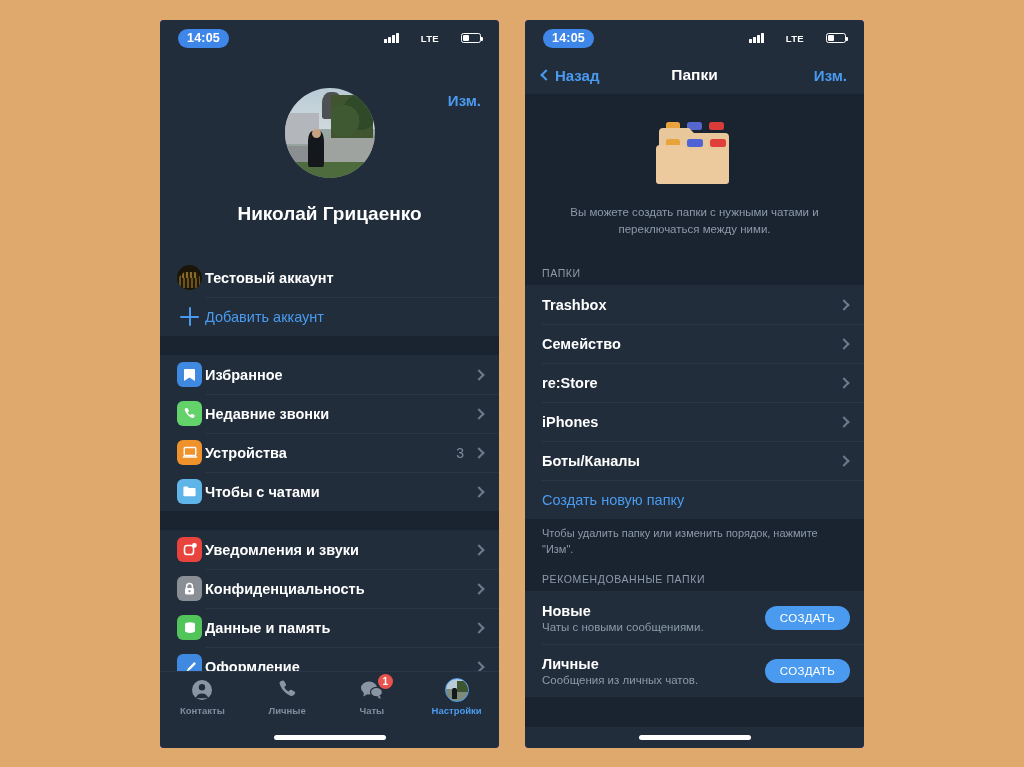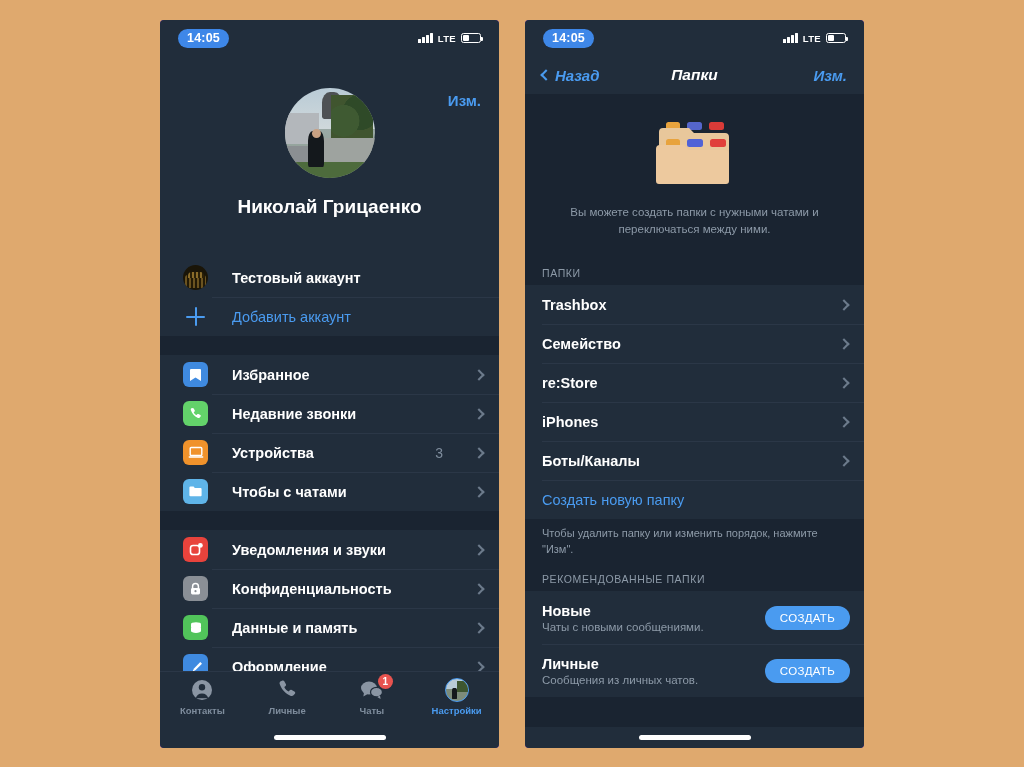--- a/index.html
+++ b/index.html
@@ -37,21 +37,21 @@
   }
   .clock-pill {
     background:#3e87e8;
     color:#fff;
     font-size:12.5px;
     font-weight:bold;
     border-radius:10px;
     padding:2px 9px 3px;
     letter-spacing:.2px;
   }
-  .status-right { display:flex; align-items:center; gap:5px; }
+  .status-right { display:flex; align-items:center; gap:22px; }
   .signal { display:flex; align-items:flex-end; gap:1.5px; height:10px; }
   .signal i { width:2.5px; background:#fff; display:block; border-radius:.5px; }
   .signal i:nth-child(1){height:4px;} .signal i:nth-child(2){height:6px;}
   .signal i:nth-child(3){height:8px;} .signal i:nth-child(4){height:10px;}
   .lte { color:#fff; font-size:9.5px; font-weight:bold; letter-spacing:.3px; }
   .battery {
     width:20px; height:10px; border:1.2px solid #fff; border-radius:2.5px;
     position:relative; padding:1.2px;
   }
   .battery::after {
@@ -77,33 +77,32 @@
   .avatar-big .sky   { position:absolute; inset:0; background:linear-gradient(#b9cbd6 0%, #cfd8db 45%, #9aa9a5 46%, #8d9a8e 100%); }
   .avatar-big .bldg  { position:absolute; left:0; top:28%; width:38%; height:34%; background:#b3b7bb; }
   .avatar-big .trees { position:absolute; right:2%; top:8%; width:46%; height:48%; background:radial-gradient(circle at 30% 60%, #3f5a32 0 40%, transparent 41%), radial-gradient(circle at 70% 40%, #2f4a28 0 45%, transparent 46%), #40552f; }
   .avatar-big .mon   { position:absolute; left:42%; top:4%; width:22%; height:30%; background:#4e5154; border-radius:40% 40% 10% 10%; }
   .avatar-big .wall  { position:absolute; left:28%; bottom:16%; right:0; height:28%; background:#9ea39f; }
   .avatar-big .grass { position:absolute; left:0; bottom:0; width:100%; height:18%; background:#4d6b3c; }
   .avatar-big .path  { position:absolute; left:0; bottom:14%; width:32%; height:22%; background:#8b8f92; }
   .avatar-big .pers  { position:absolute; left:26%; bottom:12%; width:18%; height:40%; background:#14181c; border-radius:28% 28% 10% 10%; }
   .avatar-big .face  { position:absolute; left:30%; bottom:44%; width:10%; height:10%; background:#c8a183; border-radius:50%; }
   .profile-name {
-    position:absolute; left:0; right:0; top:140px; text-align:center;
+    position:absolute; left:0; right:0; top:147px; text-align:center;
     color:#fff; font-size:19px; font-weight:bold;
   }
 
   
   .body-scroll { flex:1 1 auto; overflow:hidden; background:#1a2431; }
   .gap { height:19px; background:#1a2431; }
   .group { background:#212d3b; }
   .row {
-    display:flex; align-items:center; gap:24px;
+    display:flex; align-items:center; gap:3px;
     height:39px; padding:0 16px 0 17px;
     position:relative;
-    margin-left:6px;
   }
   .row + .row::before {
     content:""; position:absolute; left:46px; right:0; top:0; height:1px; background:#2b3747;
   }
   .row-label { color:#fff; font-size:14.5px; font-weight:bold; flex:1 1 auto; white-space:nowrap; }
   .row-label.accent { color:#4a9bf0; font-weight:normal; }
   .row-value { color:#7e8c9c; font-size:14px; margin-right:6px; }
   .chev {
     width:8px; height:8px; border-right:2px solid #6d7b8c; border-bottom:2px solid #6d7b8c;
     transform:rotate(-45deg); flex:0 0 auto; margin-left:2px;
@@ -160,21 +159,21 @@
   .tab-avatar .tpers  { position:absolute; left:28%; bottom:6%; width:22%; height:50%; background:#14181c; border-radius:30% 30% 8% 8%; }
   .home-indicator {
     height:21px; background:#212d3b; display:flex; align-items:center; justify-content:center;
     flex:0 0 21px;
   }
   .home-indicator span { width:112px; height:4.5px; background:#fff; border-radius:3px; }
 
   
   .navbar {
     flex:0 0 38px; background:#212d3b; display:flex; align-items:center;
-    padding:0 17px; position:relative;font-style:italic;
+    padding:0 17px; position:relative;
   }
   .nav-back { display:flex; align-items:center; gap:5px; color:#4a9bf0; font-size:15px; font-weight:bold; }
   .back-chev { width:8px; height:8px; border-left:2.2px solid #4a9bf0; border-bottom:2.2px solid #4a9bf0; transform:rotate(45deg); }
   .nav-title { position:absolute; left:0; right:0; text-align:center; color:#fff; font-size:15.5px; font-weight:bold; pointer-events:none; }
   .nav-edit { margin-left:auto; color:#4a9bf0; font-size:15px; font-weight:bold; }
 
   .hero { background:#1a2431; padding:18px 0 14px; text-align:center; }
   .folder-art { width:110px; height:80px; margin:0 auto 12px; position:relative; }
   .hero-text { color:#8d9aa8; font-size:11.5px; line-height:1.45; padding:0 36px; }
 

